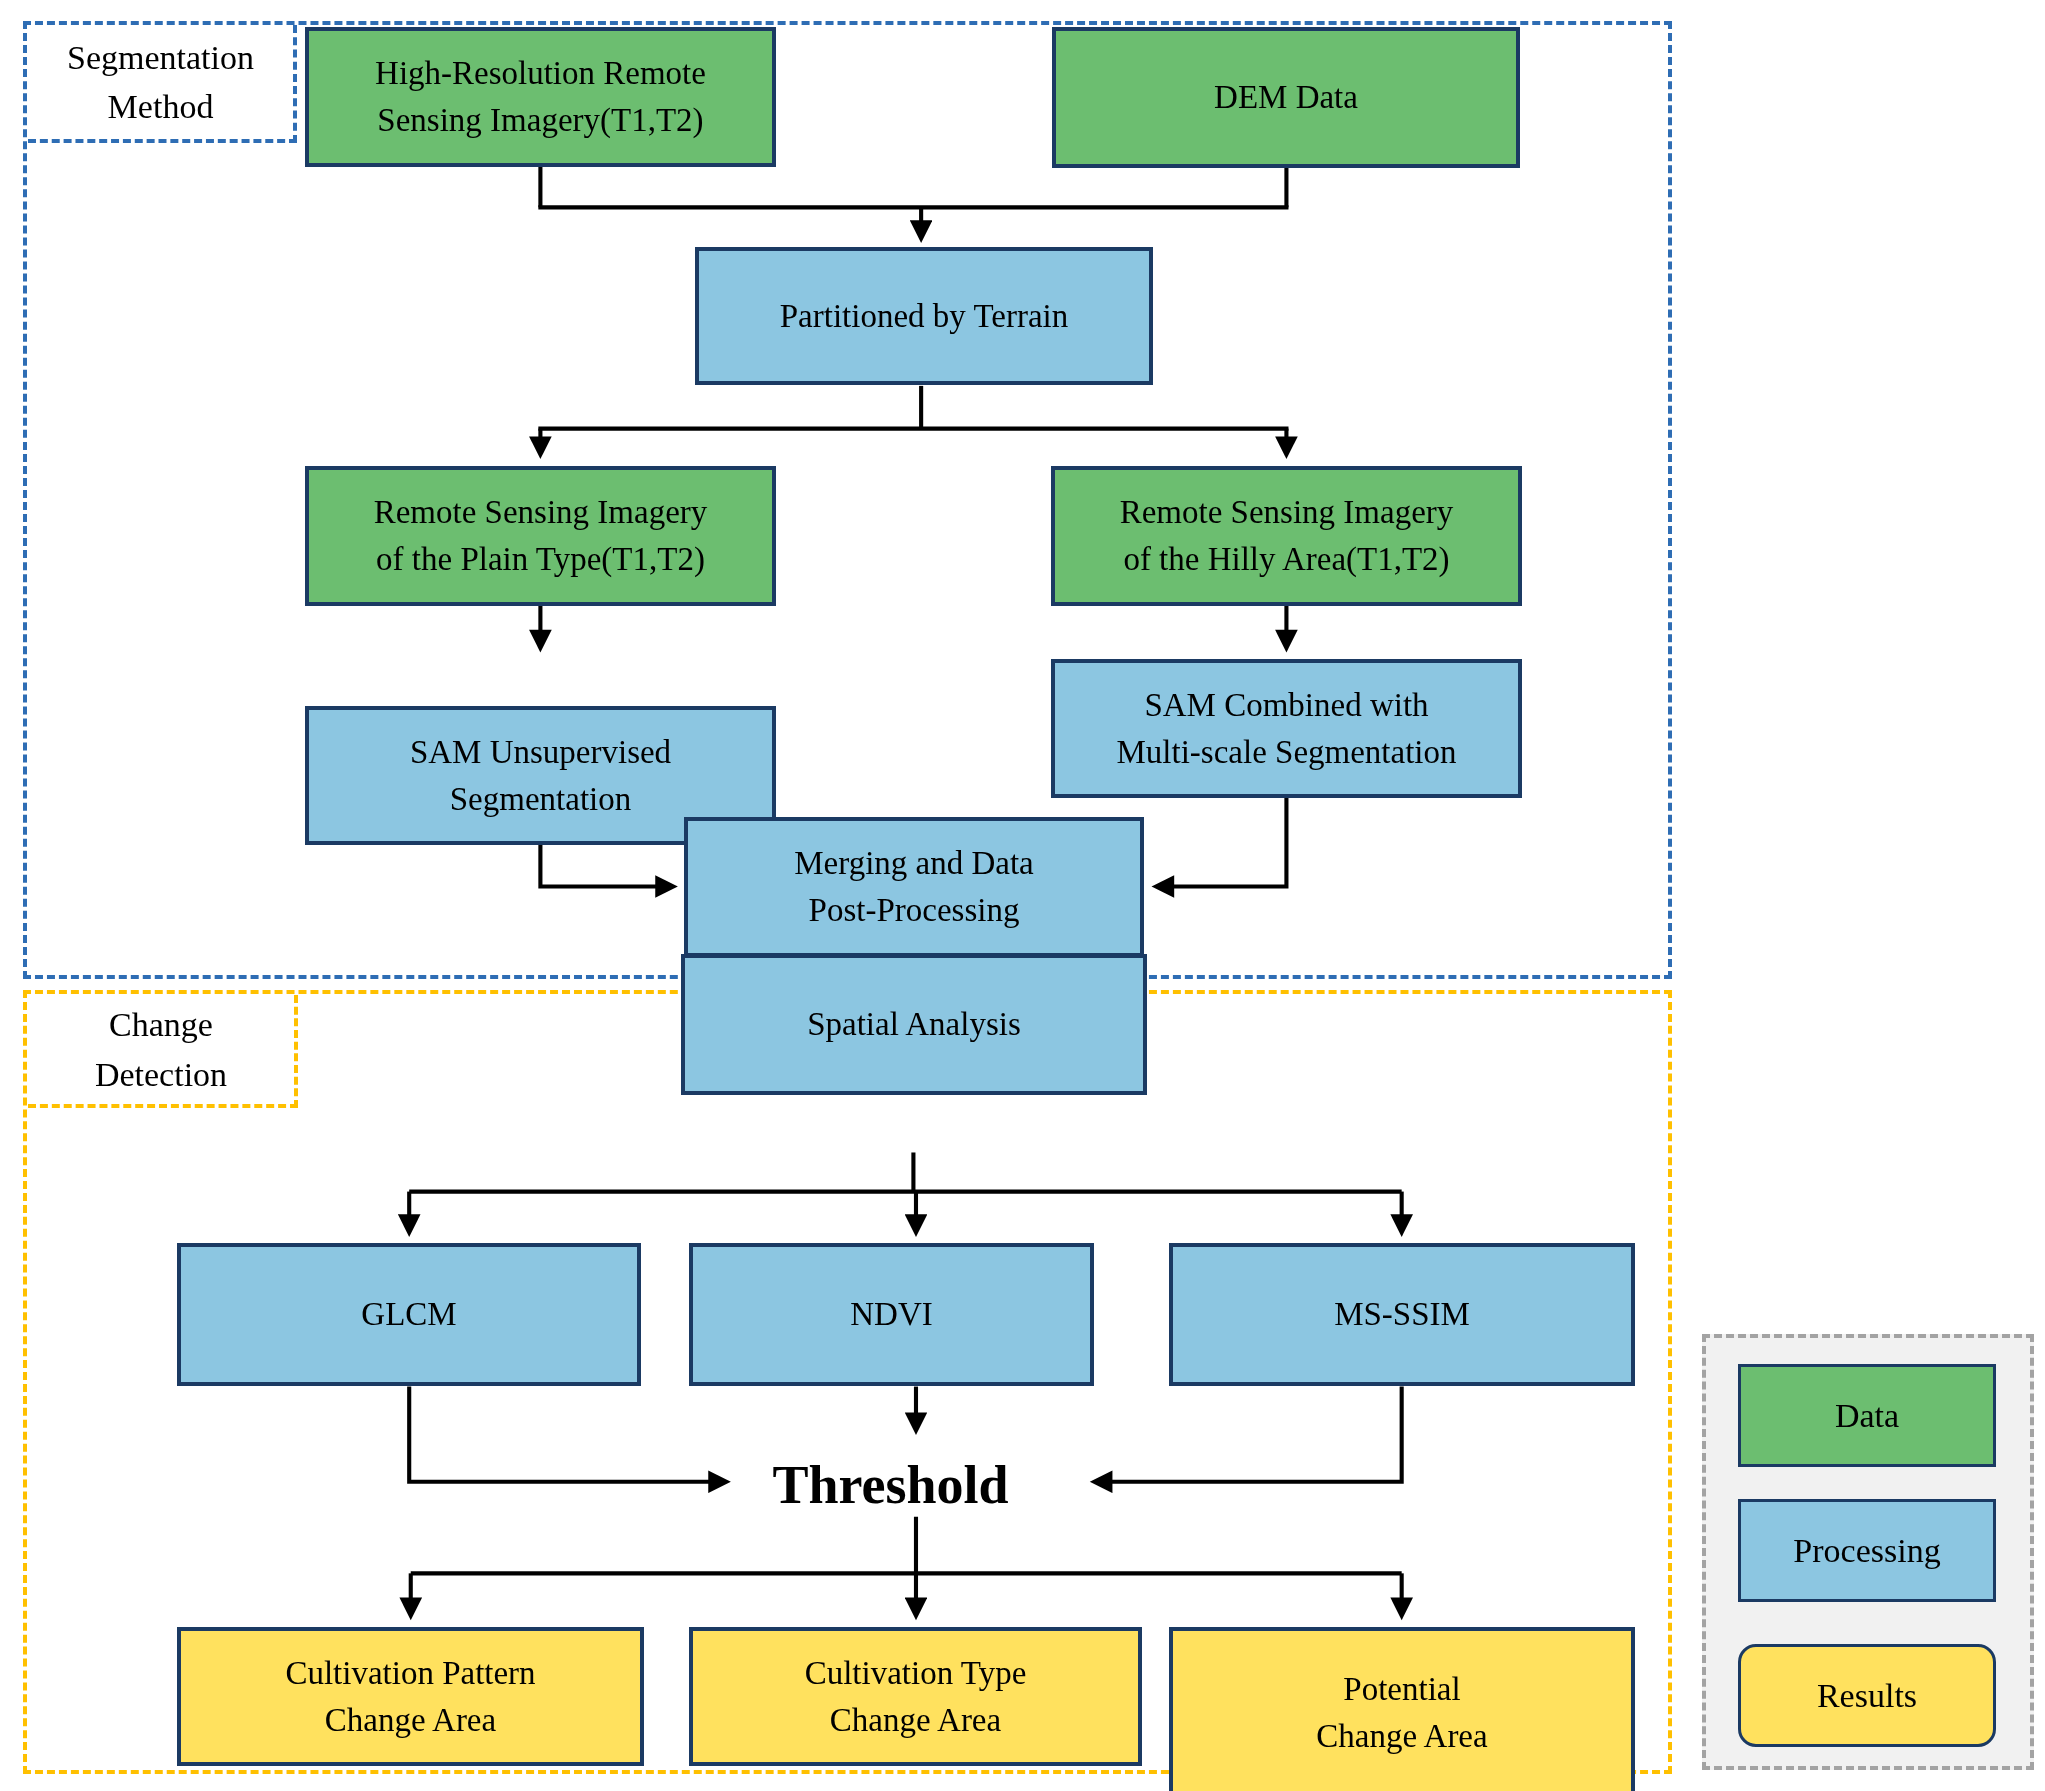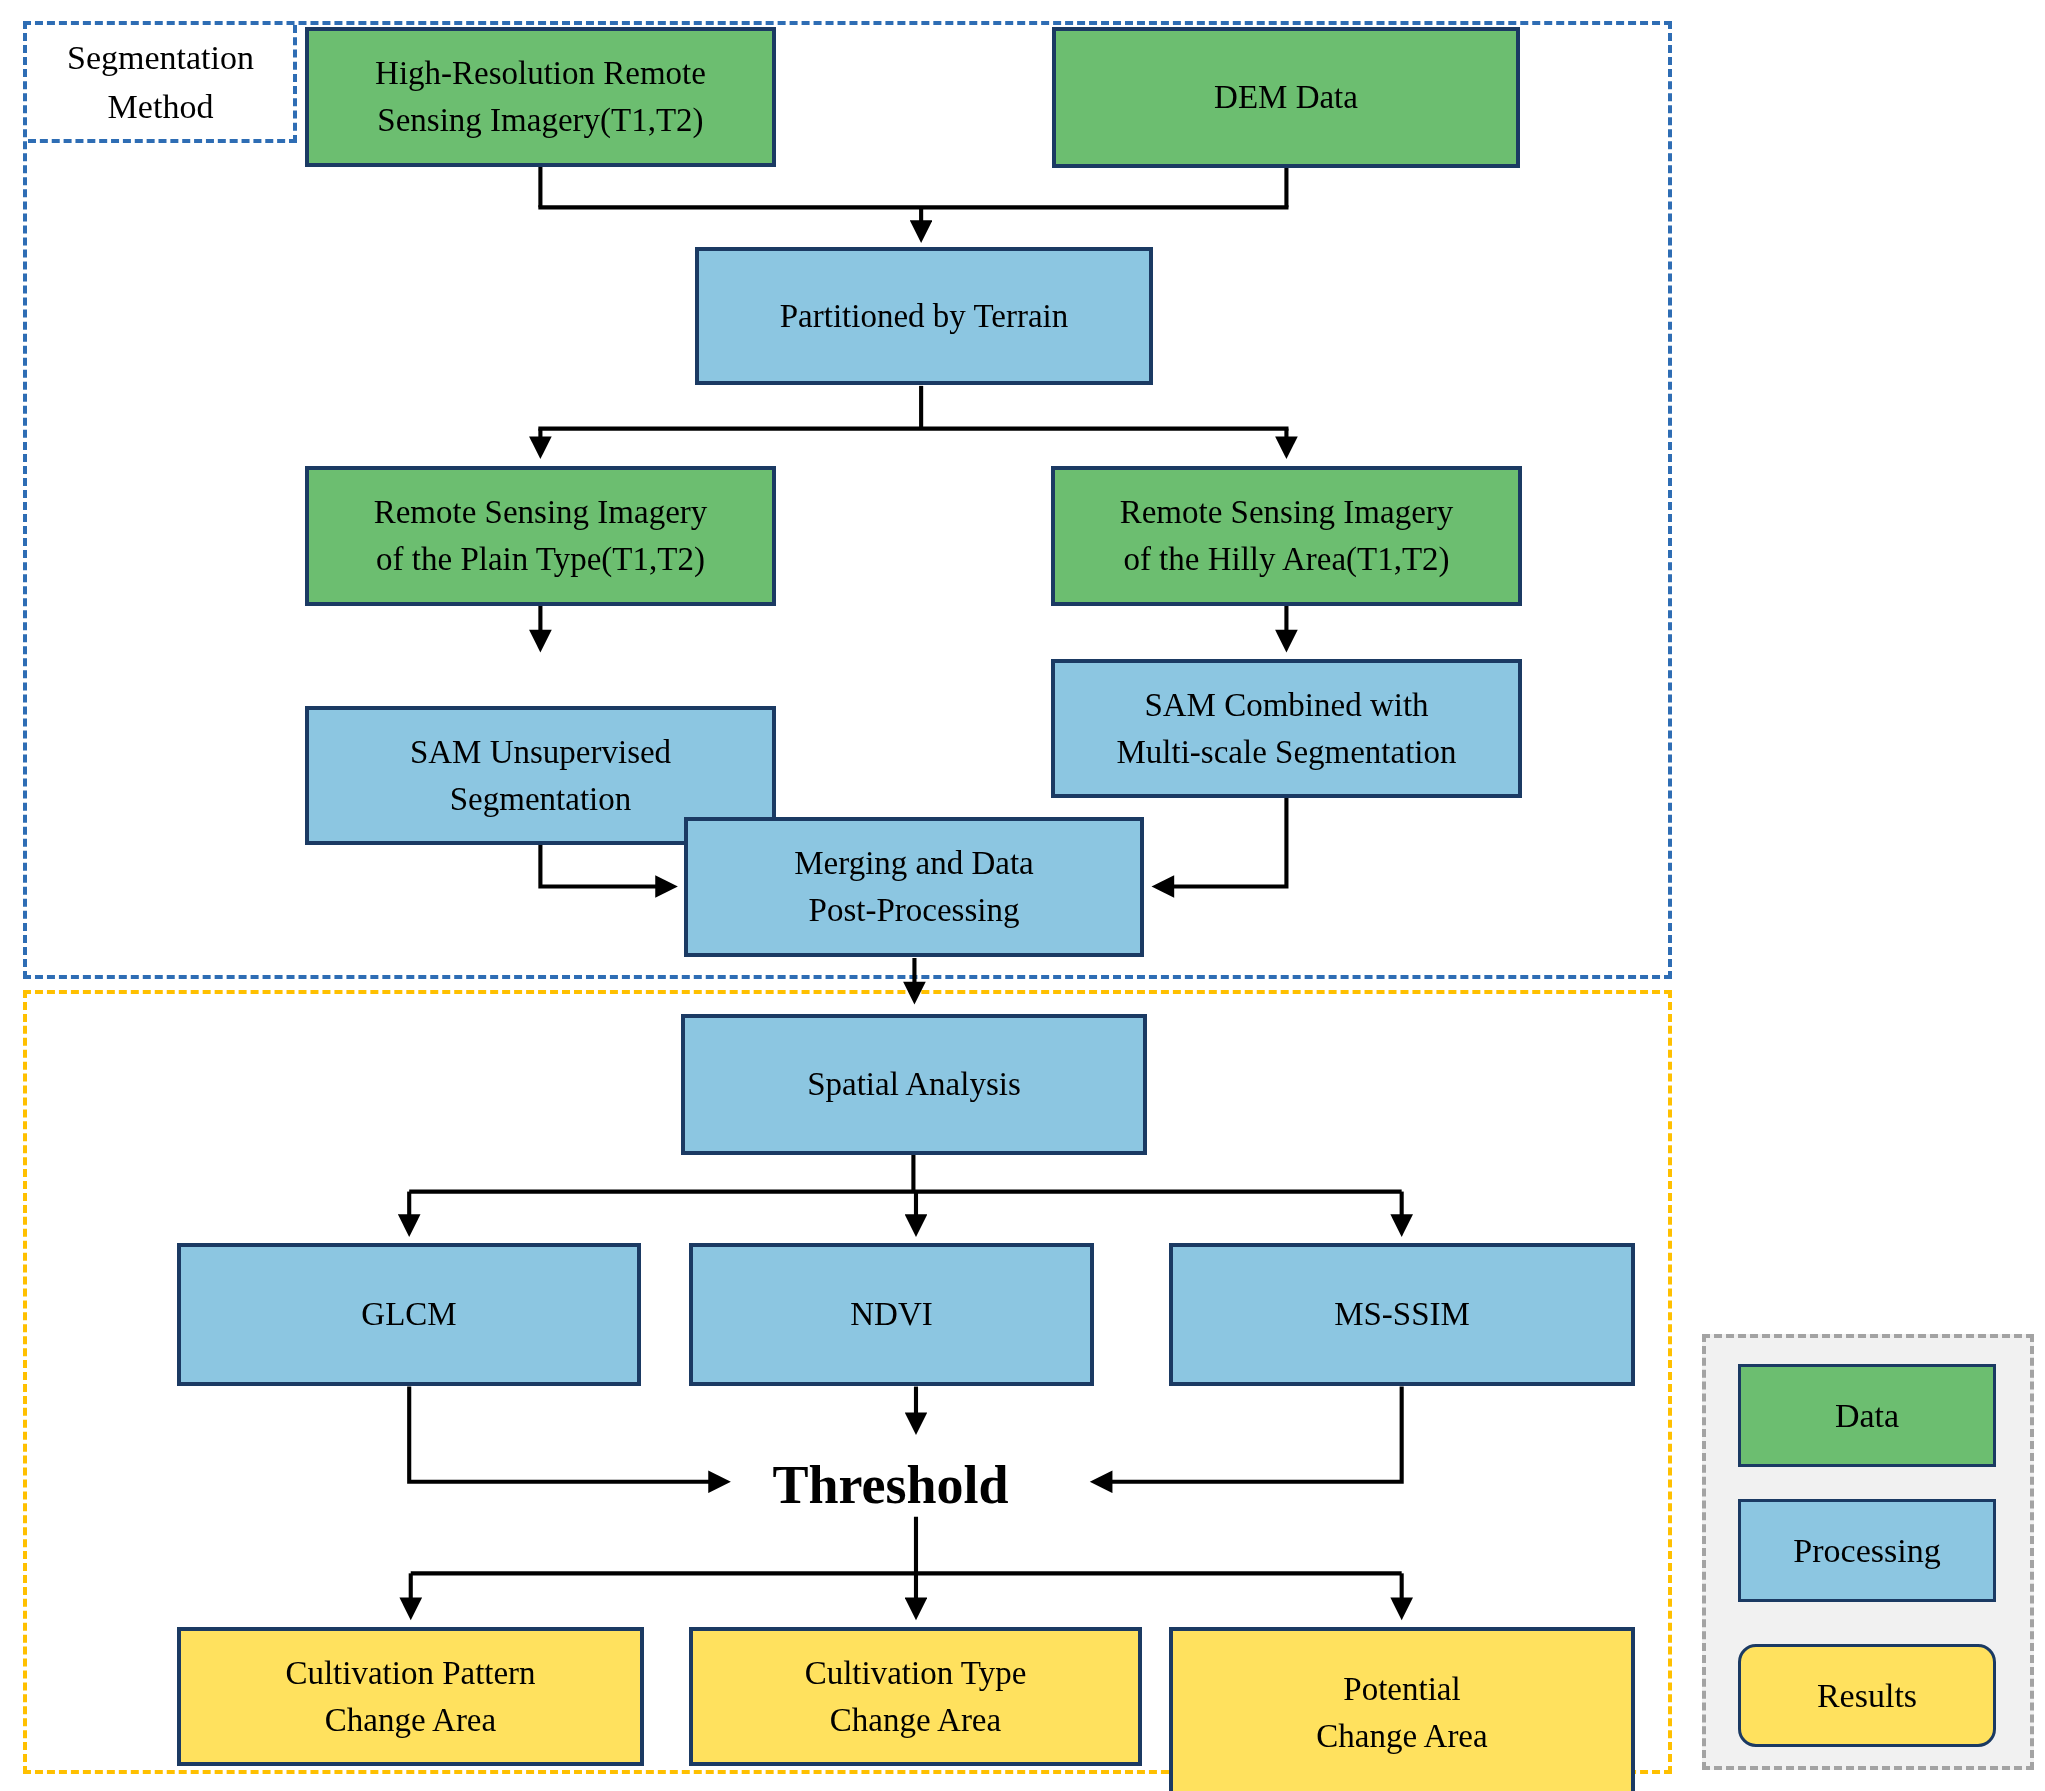--- a/index.html
+++ b/index.html
@@ -104,20 +104,26 @@
 
   <div class="section seg" style="left:23px; top:20.6px; width:1649px; height:958px;"></div>
   <div class="section change" style="left:23px; top:990px; width:1649px; height:784px;"></div>
 
   <div class="section-label seg-label" style="left:28px; top:25px; width:269px; height:118px;">
     <div class="inner">
       <span>Segmentation</span><br>
       <span>Method</span>
     </div>
   </div>
+  <div class="section-label change-label" style="left:28px; top:995px; width:270px; height:113px;">
+    <div class="inner">
+      <span>Change</span><br>
+      <span>Detection</span>
+    </div>
+  </div>
 
   <svg id="wires" width="2046" height="1792" viewBox="0 0 3976 3483">
     <defs>
       <marker id="arrowhead" viewBox="0 0 10 10" refX="2" refY="5" markerWidth="7" markerHeight="5.5" orient="auto" markerUnits="strokeWidth">
         <path d="M0,0 L10,5 L0,10 Z"></path>
       </marker>
     </defs>
 
     <path class="wire" d="M1050,322 V403"></path>
     <path class="wire" d="M2500,324 V403"></path>
@@ -185,21 +191,21 @@
   <div class="node blue" style="left:1051px; top:659px; width:471px; height:139px;">
     <div><span>SAM Combined with</span><br>
          <span>Multi-scale Segmentation</span></div>
   </div>
 
   <div class="node blue" style="left:684px; top:817px; width:460px; height:140px;">
     <div><span>Merging and Data</span><br>
          <span>Post-Processing</span></div>
   </div>
 
-  <div class="node blue" style="left:681px; top:1014px; width:466px; height:141px;">
+  <div class="node blue" style="left:681px; top:954px; width:466px; height:141px;">
     <div><span>Spatial Analysis</span></div>
   </div>
 
   <div class="node blue" style="left:177px; top:1243px; width:464px; height:143px;">
     <div><span>GLCM</span></div>
   </div>
 
   <div class="node blue" style="left:689px; top:1243px; width:405px; height:143px;">
     <div><span>NDVI</span></div>
   </div>

